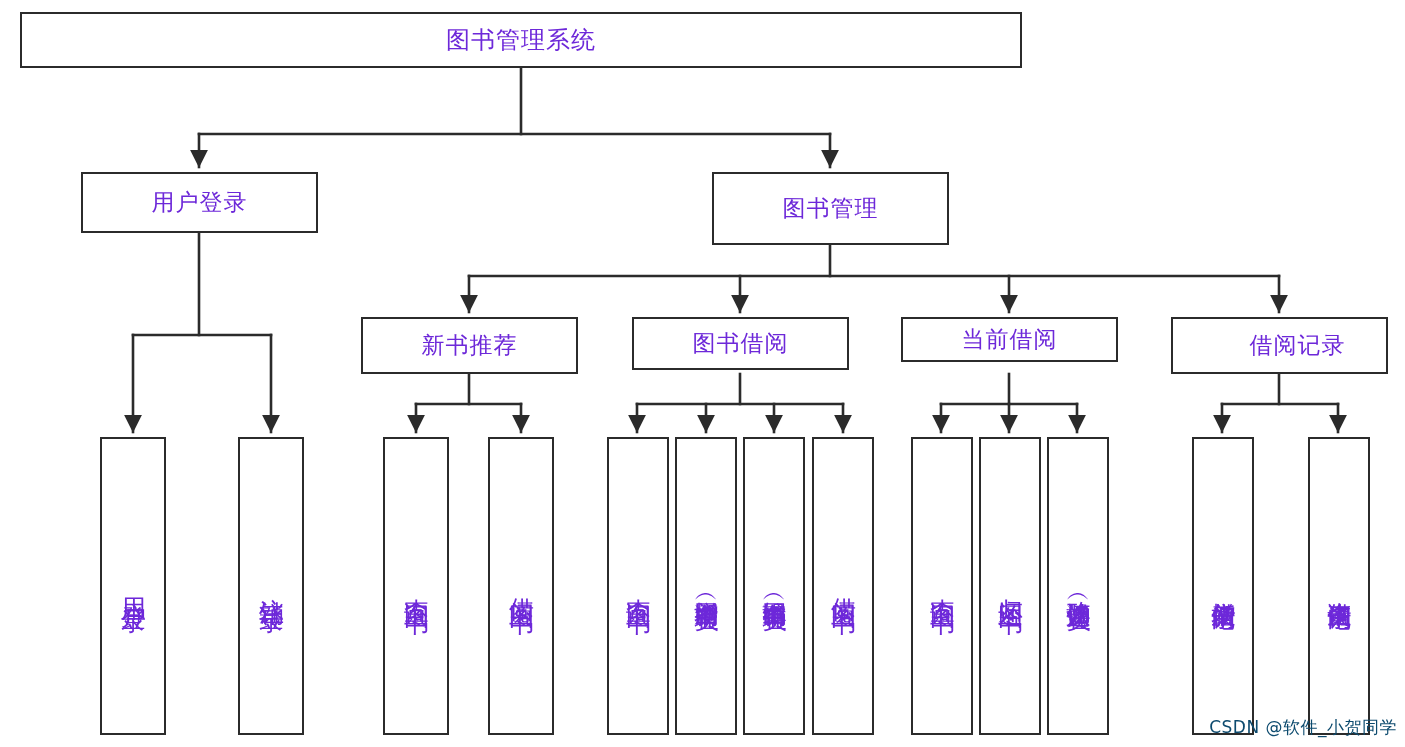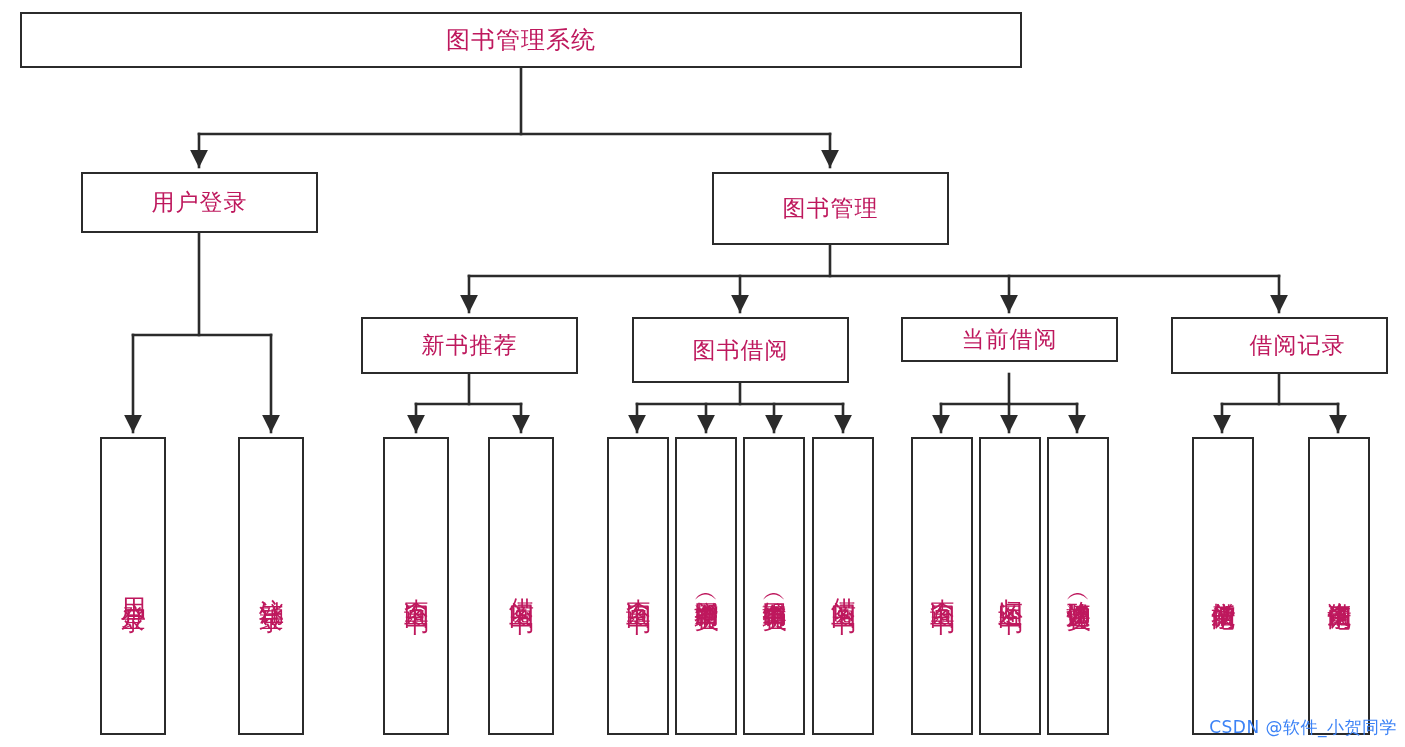--- a/index.html
+++ b/index.html
@@ -27,21 +27,21 @@
     pointer-events: none;
   }
   .node {
     position: absolute;
     box-sizing: border-box;
     border: 2.5px solid #2b2b2b;
     background: #ffffff;
     display: flex;
     align-items: center;
     justify-content: center;
-    color: #be185d;
+    color: #6d28d9;
     z-index: 2;
   }
   .node .lbl {
     display: block;
     text-align: center;
     line-height: 1.0;
   }
   
   .node.h .lbl {
     font-size: 23px;
@@ -68,21 +68,21 @@
   .node.v.tight .lbl {
     font-size: 24px;
     letter-spacing: 1px;
     max-height: 282px;
   }
   #watermark {
     position: absolute;
     right: 8px;
     bottom: 8px;
     font-size: 17px;
-    color: #3b82f6;
+    color: #0c4a6e;
     letter-spacing: 0.5px;
     white-space: nowrap;
     z-index: 5;
     font-family: "DejaVu Sans", "Liberation Sans", sans-serif;
   }
 </style>
 </head>
 <body>
 
 <div id="canvas">
@@ -146,21 +146,21 @@
   <div class="node h" style="left:81px; top:172px; width:237px; height:61px;">
     <span class="lbl">用户登录</span>
   </div>
   <div class="node h" style="left:712px; top:172px; width:237px; height:73px;">
     <span class="lbl">图书管理</span>
   </div>
 
   <div class="node h" style="left:361px; top:317px; width:217px; height:57px;">
     <span class="lbl">新书推荐</span>
   </div>
-  <div class="node h" style="left:632px; top:317px; width:217px; height:66px;">
+  <div class="node h" style="left:632px; top:317px; width:217px; height:53px;">
     <span class="lbl">图书借阅</span>
   </div>
   <div class="node h" style="left:901px; top:317px; width:217px; height:45px;">
     <span class="lbl">当前借阅</span>
   </div>
   <div class="node h" style="left:1171px; top:317px; width:217px; height:57px;padding-left:36px;">
     <span class="lbl">借阅记录</span>
   </div>
 
   <div class="node v" style="left:100px; top:437px; width:66px; height:298px;">

